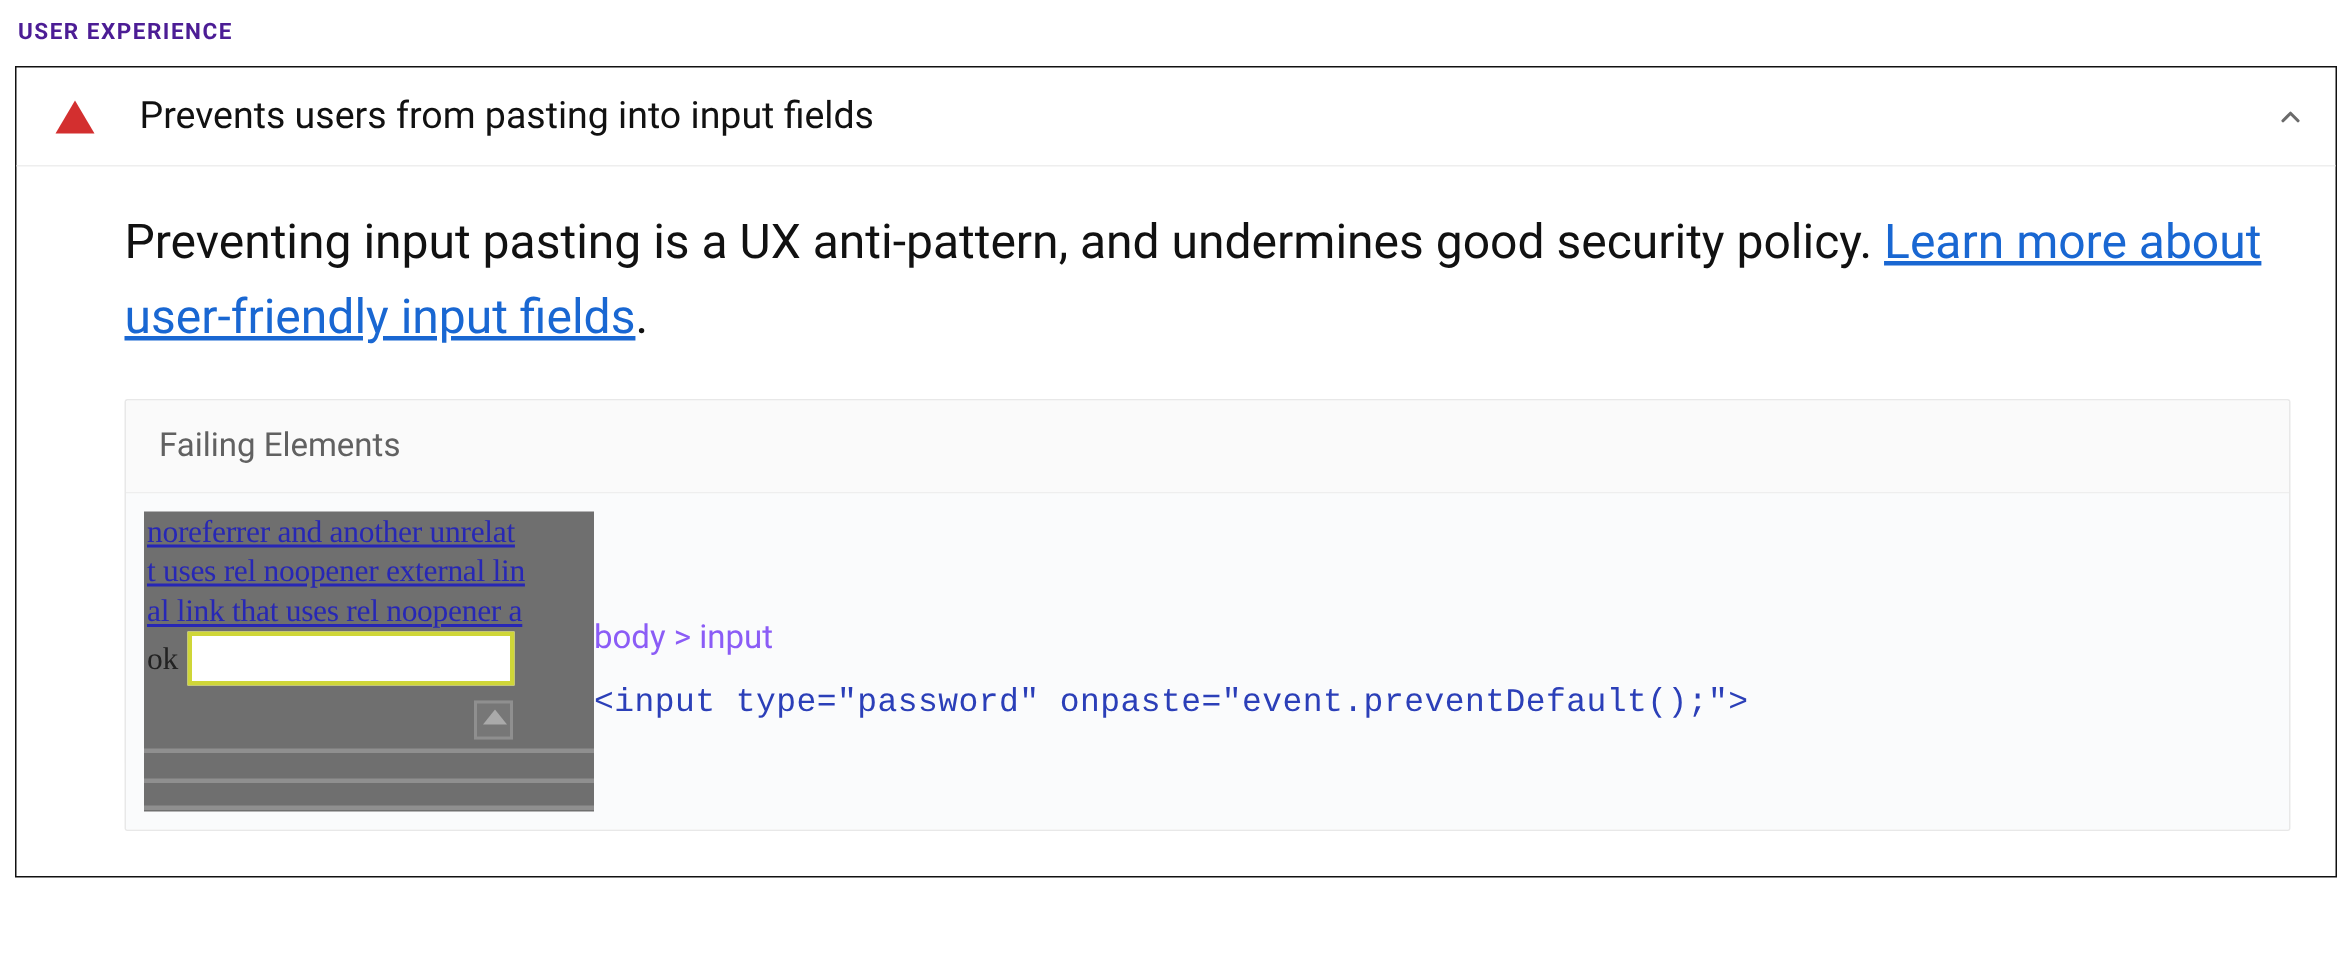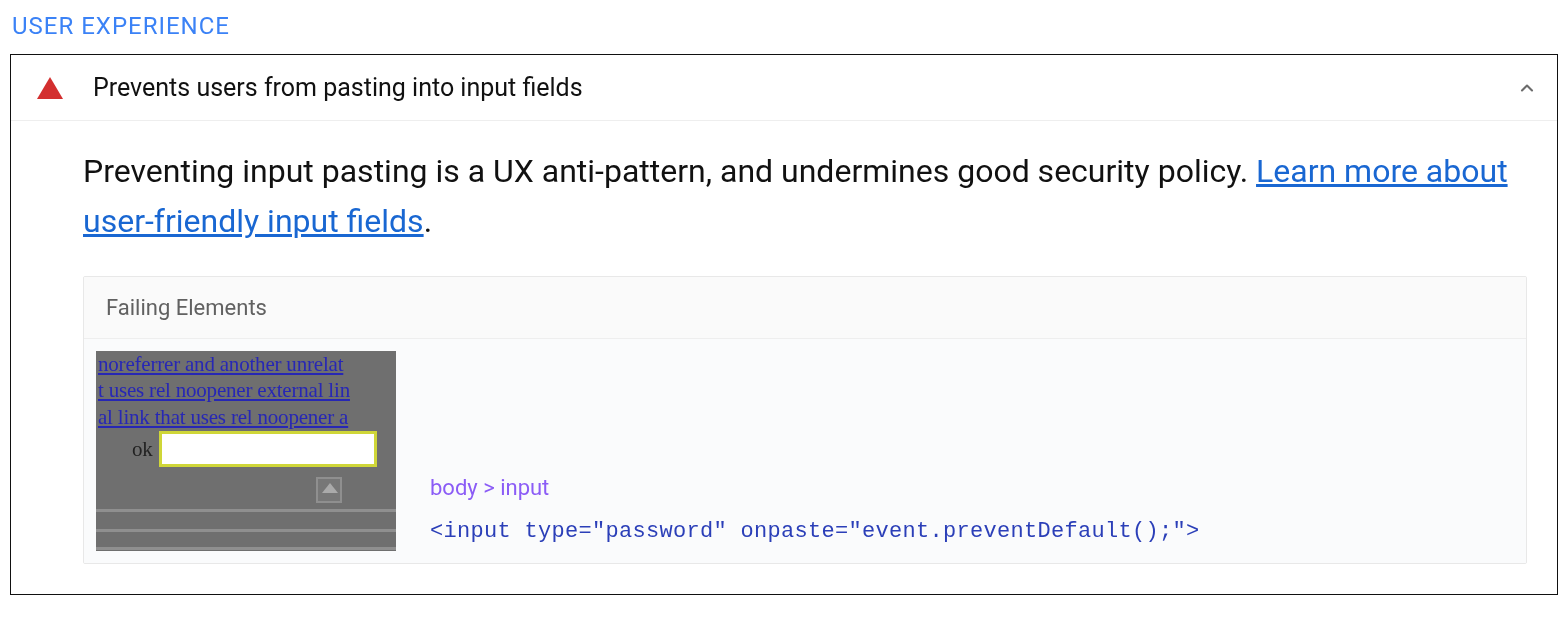--- a/index.html
+++ b/index.html
@@ -5,24 +5,24 @@
   * { box-sizing: border-box; margin: 0; padding: 0; }
   body {
     font-family: Roboto, -apple-system, BlinkMacSystemFont, "Segoe UI", Helvetica, Arial, sans-serif;
     background: #fff;
     padding: 12px 10px;
     font-size: 16px;
     color: #212121;
     width: 1568px;
   }
   .category-label {
-    font-size: 24px;
-    font-weight: 400;
+    font-size: 15px;
+    font-weight: 700;
     letter-spacing: 1px;
-    color: #3b82f6;
+    color: #4c1d95;
     margin: 0 0 14px 2px;
   }
   .audit-card {
     border: 1px solid #111;
     background: #fff;
   }
   .audit-header {
     display: flex;
     align-items: center;
     padding: 18px 20px 18px 26px;
@@ -72,22 +72,21 @@
     padding: 18px 22px;
     font-size: 22px;
     color: #616161;
     background: #fafafa;
     border-bottom: 1px solid #eee;
   }
   .table-row {
     display: flex;
     padding: 12px 12px 12px 12px;
     background: #fafbfc;
-    gap: 34px;
-    align-items: flex-end;
+    align-items: center;
   }
   .thumb {
     width: 300px;
     height: 200px;
     background: #6f6f6f;
     position: relative;
     overflow: hidden;
     flex-shrink: 0;
     font-family: "Times New Roman", serif;
   }
@@ -104,21 +103,20 @@
     color: #222;
     text-decoration: none;
     display: inline;
     font-size: 21px;
     padding-left: 2px;
   }
   .thumb .ok-line {
     display: flex;
     align-items: center;
     margin-top: 1px;
-    padding-left: 34px;
   }
   .thumb .inputbox {
     display: inline-block;
     width: 218px;
     height: 36px;
     background: #fff;
     border: 3px solid #cfd638;
     margin-left: 6px;
   }
   .thumb .grid {

